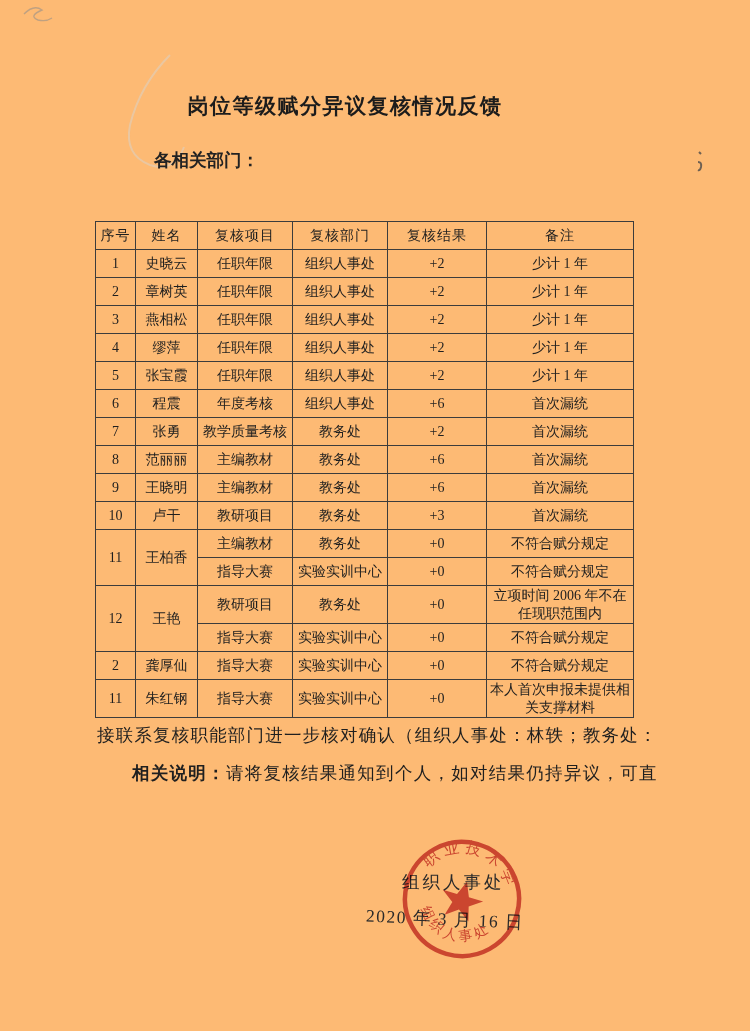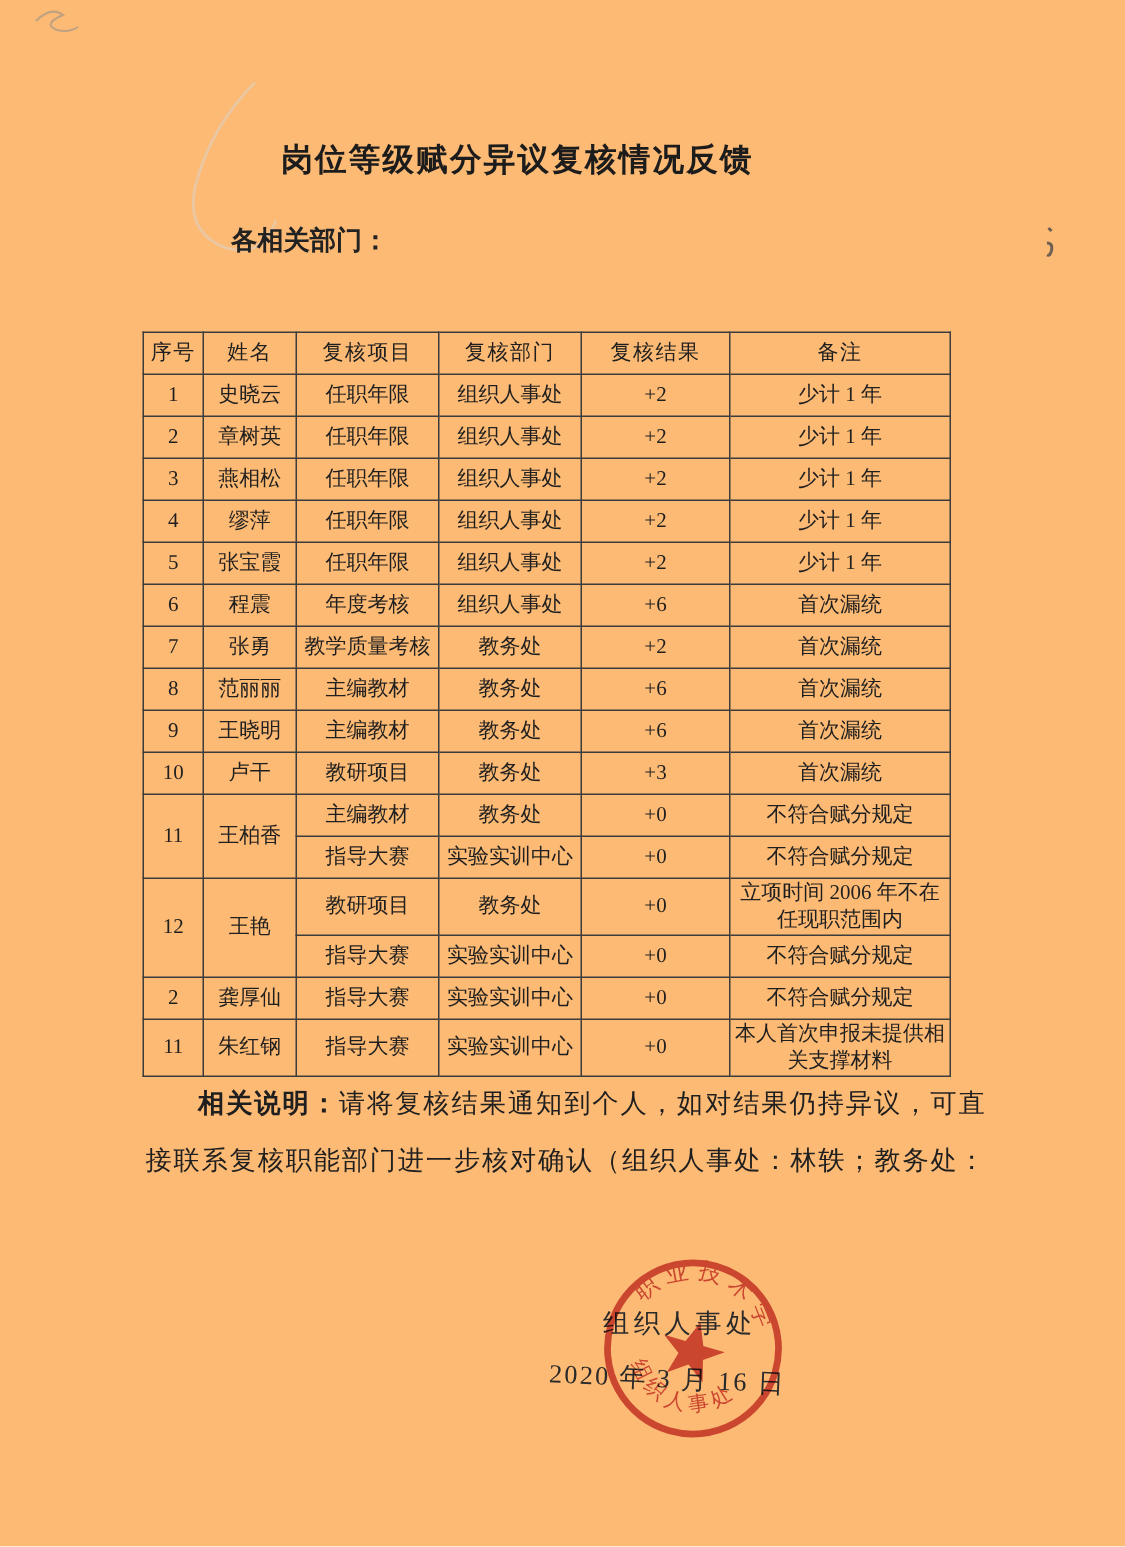--- a/index.html
+++ b/index.html
@@ -218,22 +218,22 @@
           <td>朱红钢</td>
           <td>指导大赛</td>
           <td>实验实训中心</td>
           <td>+0</td>
           <td>本人首次申报未提供相关支撑材料</td>
         </tr>
       </tbody>
   </table>
 
   <div class="notes">
+      <div class="nline">接联系复核职能部门进一步核对确认（组织人事处：林轶；教务处：</div>
       <div class="nline first"><span class="lead">相关说明：</span><span>请将复核结果通知到个人，如对结果仍持异议，可直</span></div>
-      <div class="nline">接联系复核职能部门进一步核对确认（组织人事处：林轶；教务处：</div>
     </div>
 
   <div class="sig-dept">组织人事处</div>
   <div class="sig-date">2020 年 3 月 16 日</div>
 
   <svg class="stamp" viewBox="0 0 126 126">
     <g transform="rotate(16 63 63)">
       <circle cx="63" cy="63" r="57" fill="none" stroke-width="4.5" stroke="#c64a52"></circle>
       <polygon transform="translate(63,66) scale(2.1)" points="0,-10 2.94,-3.09 10,-3.09 4.05,1.18 5.88,8.09 0,3.82 -5.88,8.09 -4.05,1.18 -10,-3.09 -2.94,-3.09" fill="#c64a52"></polygon>
       <defs>

